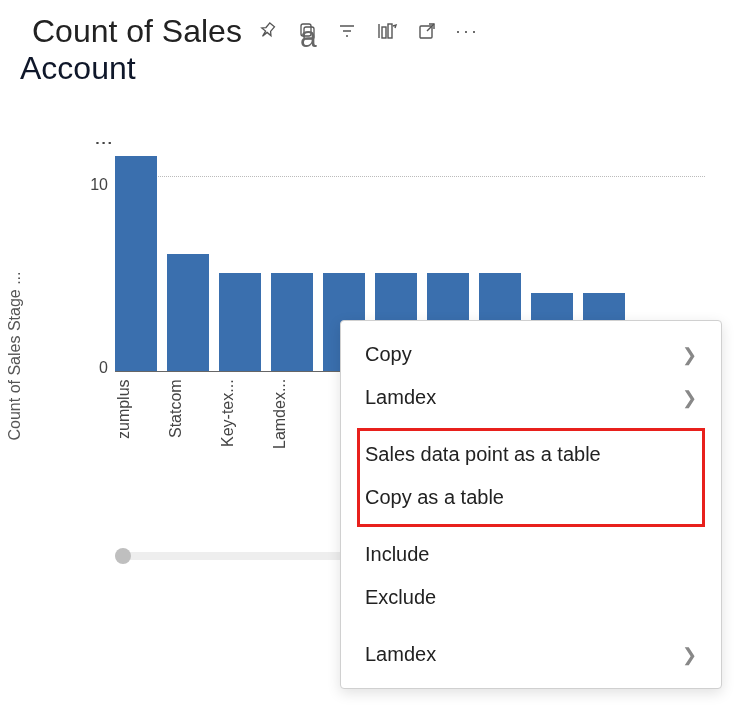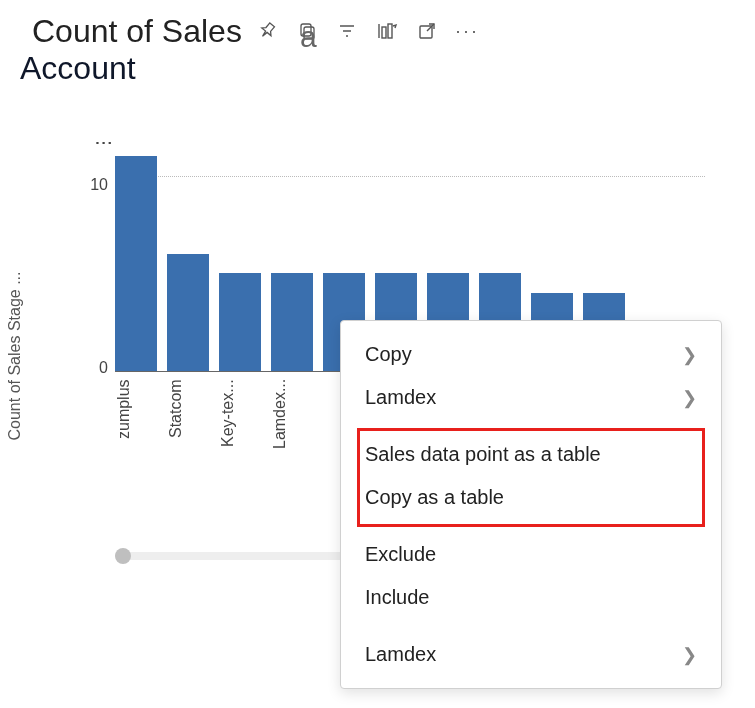--- a/index.html
+++ b/index.html
@@ -288,24 +288,24 @@
   </div>
   <div class="menu-sep"></div>
   <div class="menu-item">
     <span>Sales data point as a table</span>
   </div>
   <div class="menu-item">
     <span>Copy as a table</span>
   </div>
   <div class="menu-sep"></div>
   <div class="menu-item">
+    <span>Include</span>
+  </div>
+  <div class="menu-item">
     <span>Exclude</span>
-  </div>
-  <div class="menu-item">
-    <span>Include</span>
   </div>
   <div class="menu-sep"></div>
   <div class="menu-item">
     <span>Lamdex</span>
     <span class="menu-chevron">❯</span>
   </div>
 </div>
 
 <div class="highlight-box" style="left:357px; top:428px; width:348px; height:99px;"></div>
 

